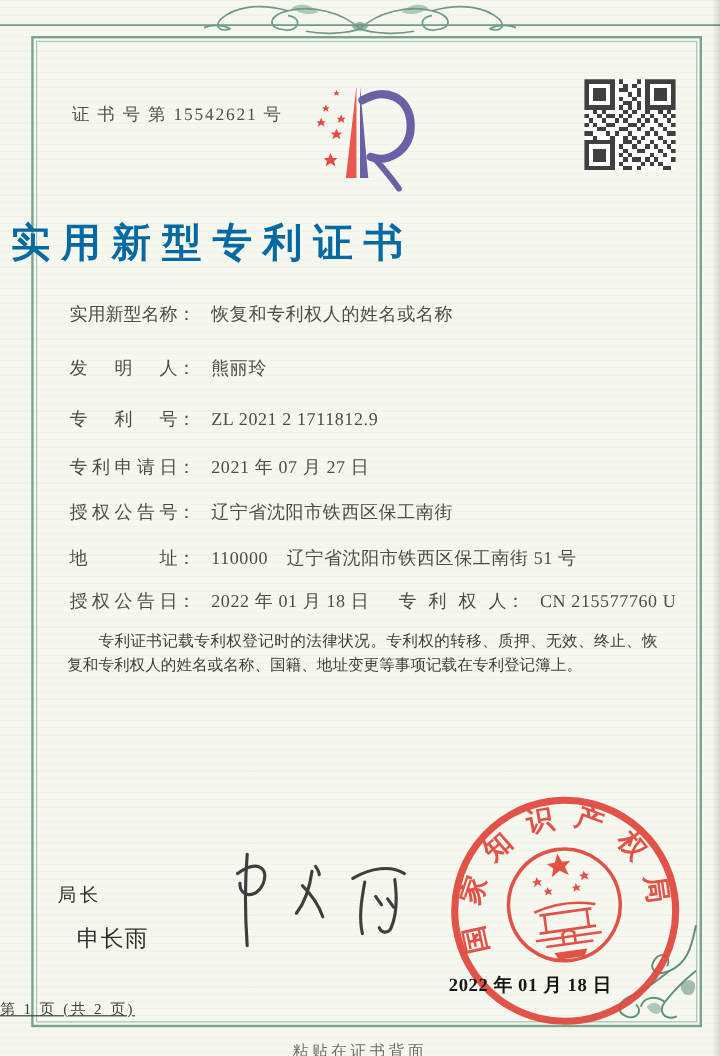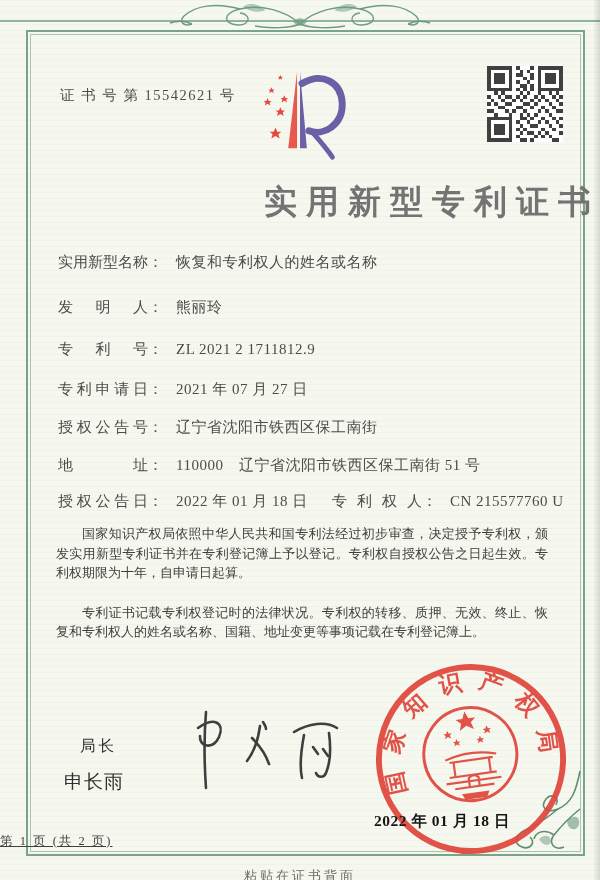--- a/index.html
+++ b/index.html
@@ -27,36 +27,36 @@
   }
   .flourish{position:absolute;left:0;top:0;width:600px;height:30px;z-index:3;}
   .corner-orn{position:absolute;right:18px;bottom:27px;width:72px;height:84px;z-index:3;}
   .cert-no{
     position:absolute;left:60px;top:86px;font-size:14.5px;color:#4e4e4e;
     letter-spacing:1.5px;z-index:5;
   }
   .logo{position:absolute;left:230px;top:60px;width:140px;height:108px;z-index:5;}
   .qr{position:absolute;left:487px;top:66px;width:76px;height:76px;z-index:5;}
   .title{
-    position:absolute;left:0;top:180px;width:100%;text-align:right;
-    font-size:33px;font-weight:600;color:#737373;letter-spacing:9px;
+    position:absolute;left:0;top:180px;width:100%;text-align:left;
+    font-size:33px;font-weight:600;color:#0369a1;letter-spacing:9px;
     text-indent:9px;z-index:5;
   }
   .field-row{position:absolute;left:58px;font-size:15px;color:#4c4c4c;z-index:5;white-space:nowrap;}
   .flabel{display:inline-block;width:90px;text-align:justify;text-align-last:justify;}
   .fvalue{margin-left:13px;letter-spacing:.5px;}
   .row1{top:253px}.row2{top:298px}.row3{top:340px}.row4{top:380px}
   .row5{top:418px}.row6{top:456px}.row7a{top:492px}.row7b{top:492px;left:332px}
   .paras{
     position:absolute;left:56px;top:524px;width:492px;z-index:5;
     font-size:13px;line-height:19.5px;color:#3e3e3e;text-align:justify;
   }
   .paras p{margin:0;text-indent:2em;}
   .paras p + p{margin-top:20px;}
-  .signer-title{position:absolute;left:80px;top:736px;font-size:15.5px;color:#2f2f2f;
+  .signer-title{position:absolute;left:48px;top:736px;font-size:15.5px;color:#2f2f2f;
     letter-spacing:3px;font-family:"Liberation Sans","DejaVu Sans",sans-serif;z-index:5;}
   .signer-name{position:absolute;left:64px;top:769px;font-size:19px;color:#2f2f2f;
     letter-spacing:1px;font-family:"Liberation Sans","DejaVu Sans",sans-serif;z-index:5;}
   .sig{position:absolute;left:168px;top:698px;width:185px;height:100px;z-index:6;}
   .seal{position:absolute;left:372px;top:660px;width:198px;height:198px;
     transform:rotate(-8deg);z-index:7;opacity:.92;}
   .seal-date{
     position:absolute;left:374px;top:811px;font-size:15.5px;font-weight:700;
     color:#161616;letter-spacing:.5px;z-index:8;white-space:nowrap;
   }
@@ -153,21 +153,20 @@
   <span class="flabel">地址</span><span>：</span><span class="fvalue">110000　辽宁省沈阳市铁西区保工南街 51 号</span>
 </div>
 <div class="field-row row7a">
   <span class="flabel">授权公告日</span><span>：</span><span class="fvalue">2022 年 01 月 18 日</span>
 </div>
 <div class="field-row row7b">
   <span class="flabel">专利权人</span><span>：</span><span class="fvalue">CN 215577760 U</span>
 </div>
 
 <div class="paras">
-  <p>国家知识产权局依照中华人民共和国专利法经过初步审查，决定授予专利权，颁发实用新型专利证书并在专利登记簿上予以登记。专利权自授权公告之日起生效。专利权期限为十年，自申请日起算。</p>
   <p>专利证书记载专利权登记时的法律状况。专利权的转移、质押、无效、终止、恢复和专利权人的姓名或名称、国籍、地址变更等事项记载在专利登记簿上。</p>
 </div>
 
 <div class="signer-title">局长</div>
 <div class="signer-name">申长雨</div>
 
 <svg class="sig" viewBox="0 0 185 100">
   <g stroke="#2b2b2b" stroke-width="2.6" fill="none" stroke-linecap="round" opacity="0.9">
     <path d="M38,14 C36,38 36,62 38,90"></path>
     <path d="M30,30 C46,18 57,25 51,39 C45,52 31,49 32,38"></path>

